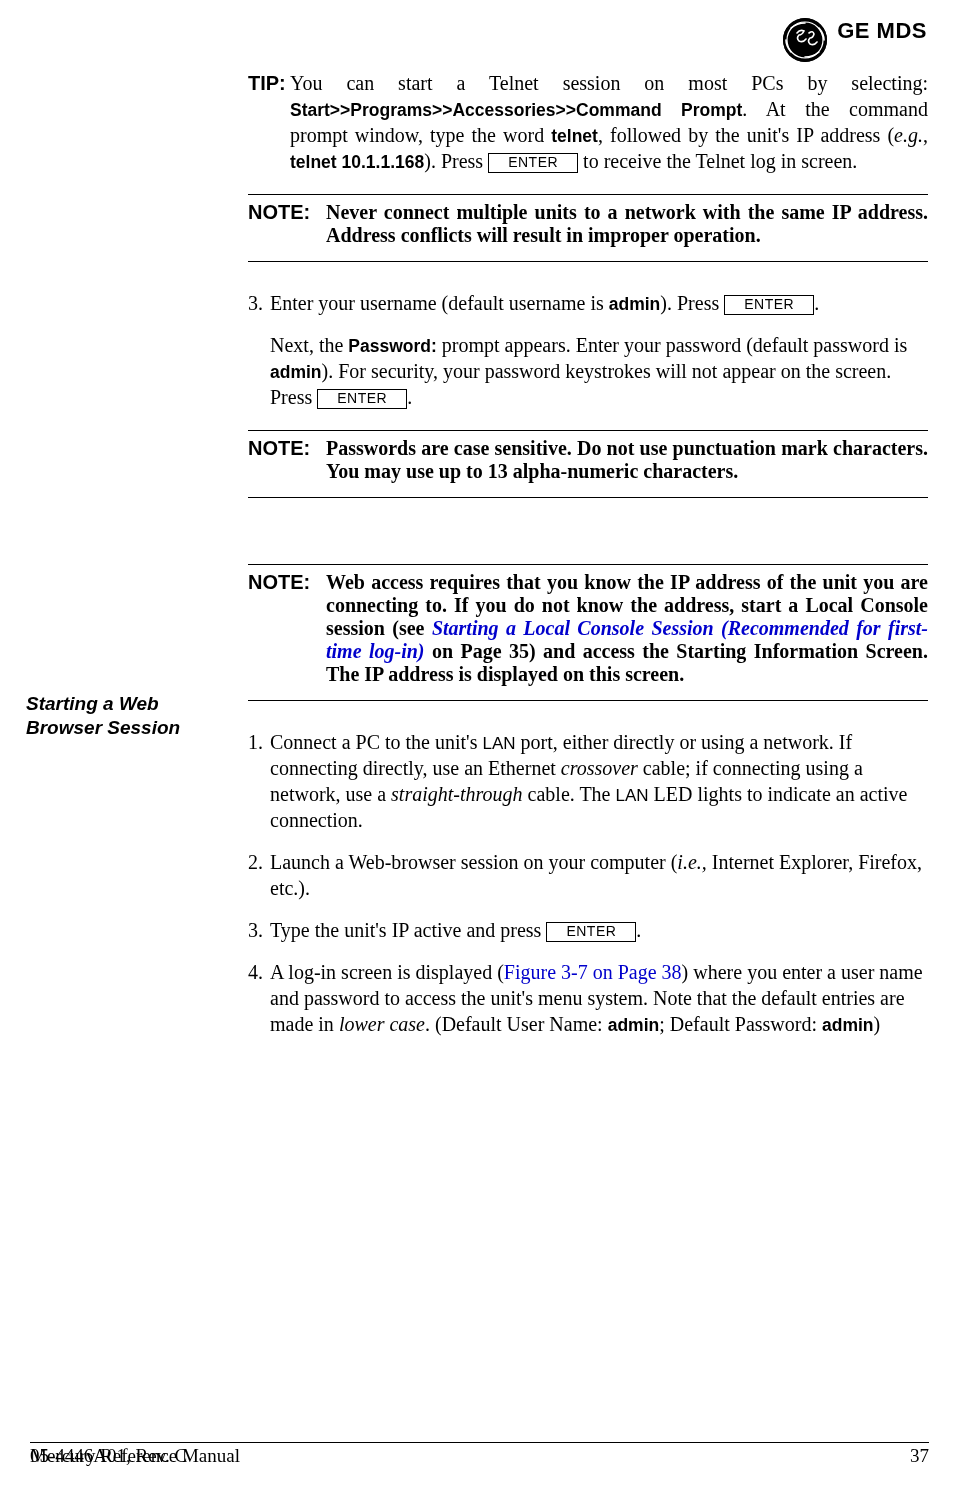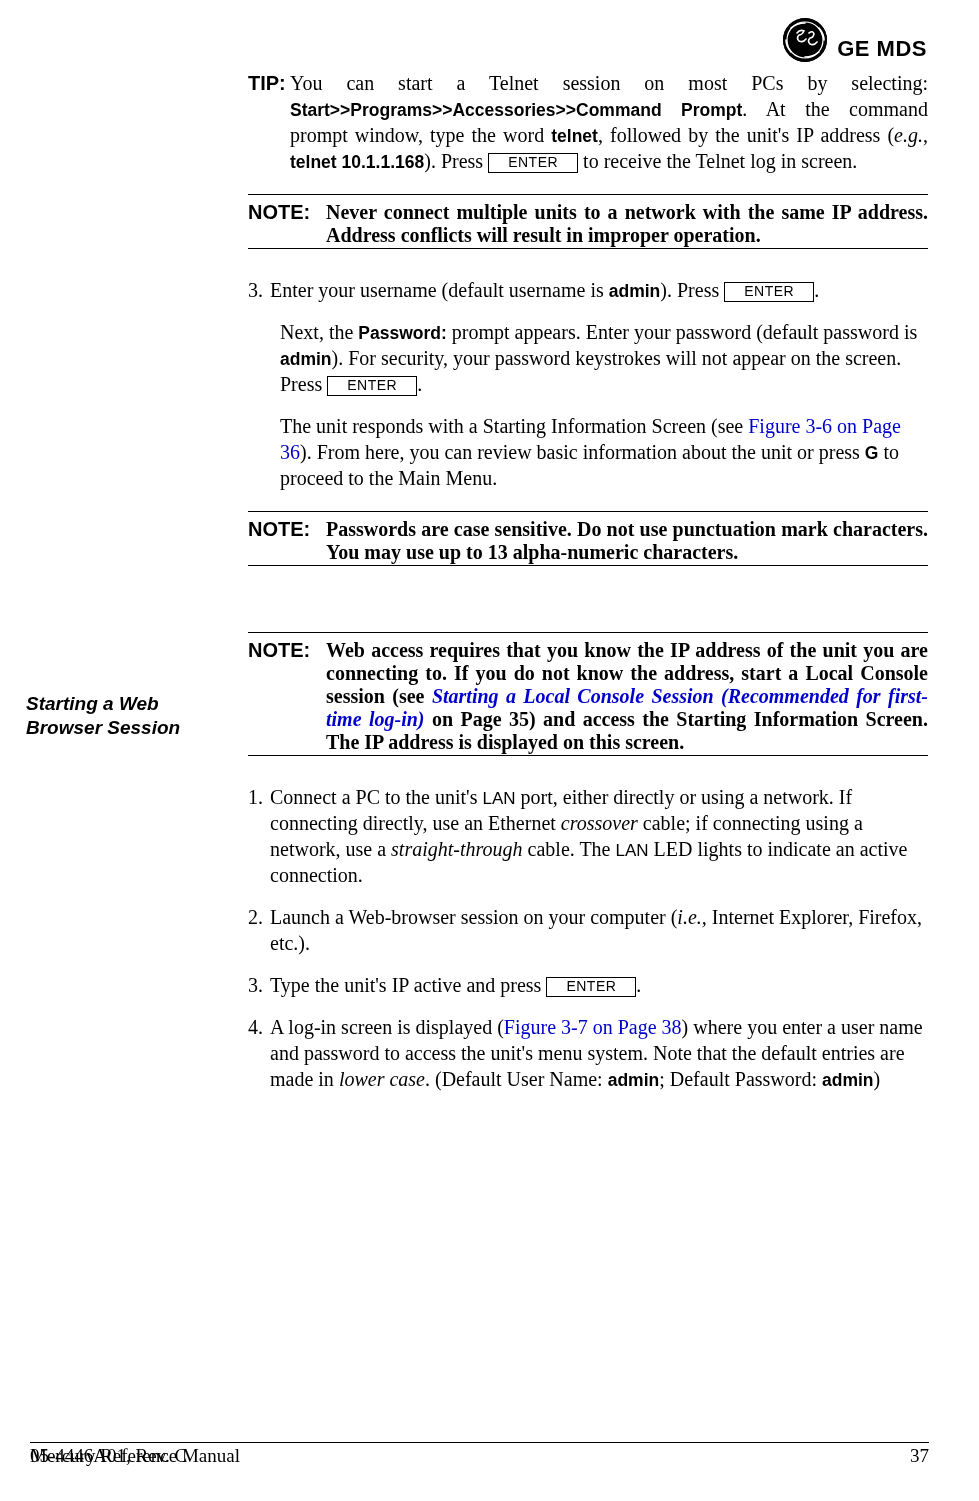--- a/index.html
+++ b/index.html
@@ -11,21 +11,21 @@
     font-size: 20px;
     color: #000;
     position: relative;
     padding: 22px 50px 0 50px;
   }
   .header-logo {
     position: absolute;
     top: 18px;
     right: 52px;
     display: flex;
-    align-items: flex-end;
+    align-items: flex-start;
     gap: 10px;
   }
   .ge-circle {
     width: 44px;
     height: 44px;
     border-radius: 50%;
     background: #000;
     display: flex;
     align-items: center;
     justify-content: center;
@@ -65,36 +65,36 @@
     font-family: Arial, Helvetica, sans-serif;
     font-size: 14px;
     padding: 0 19px;
     line-height: 1.25;
     vertical-align: 1px;
     letter-spacing: 0.5px;
   }
   .note-block {
     border-top: 1px solid #000;
     border-bottom: 1px solid #000;
-    padding: 6px 0 1px 0;
+    padding: 6px 0 14px 0;
     margin: 20px 0 28px 0;
     display: flex;
     text-align: justify;
   }
   .note-label {
     font-family: Arial, Helvetica, sans-serif;
     font-weight: bold;
     width: 78px;
     flex-shrink: 0;
   }
   .note-text { flex: 1; font-weight: bold; }
   .numlist { margin-bottom: 16px; }
   .numlist .num { display: inline-block; width: 22px; }
   .numlist-body { margin-left: 22px; margin-top: -26px; display: block; }
-  .indent-para { margin-left: 32px; margin-bottom: 16px; }
+  .indent-para { margin-left: 22px; margin-bottom: 16px; }
   .link { color: #0000cc; }
   .italic { font-style: italic; }
   .smallcaps { font-family: Arial, Helvetica, sans-serif; font-size: 17px; }
   .footer {
     position: absolute;
     bottom: 34px;
     left: 30px;
     right: 50px;
     border-top: 1.5px solid #000;
     padding-top: 2px;
@@ -145,23 +145,20 @@
     <span class="num">3.</span>
     <span class="numlist-body">
       <span>Enter your username (default username is </span><span class="mono">admin</span><span>). Press </span><span class="keycap">ENTER</span><span>.</span>
     </span>
   </p>
 
   <p class="indent-para">
     <span>Next, the </span><span class="mono">Password:</span><span> prompt appears. Enter your password (default password is </span><span class="mono">admin</span><span>). For security, your password keystrokes will not appear on the screen. Press </span><span class="keycap">ENTER</span><span>.</span>
   </p>
 
-  <p class="indent-para">
-    <span>The unit responds with a Starting Information Screen (see </span><span class="link">Figure 3-6 on Page 36</span><span>). From here, you can review basic information about the unit or press </span><span class="mono">G</span><span> to proceed to the Main Menu.</span>
-  </p>
 
   <div class="note-block">
     <div class="note-label">NOTE:</div>
     <div class="note-text">Passwords are case sensitive. Do not use punctuation mark characters. You may use up to 13 alpha-numeric characters.</div>
   </div>
 
   <div style="height:18px"></div>
 
   <div class="note-block">
     <div class="note-label">NOTE:</div>

